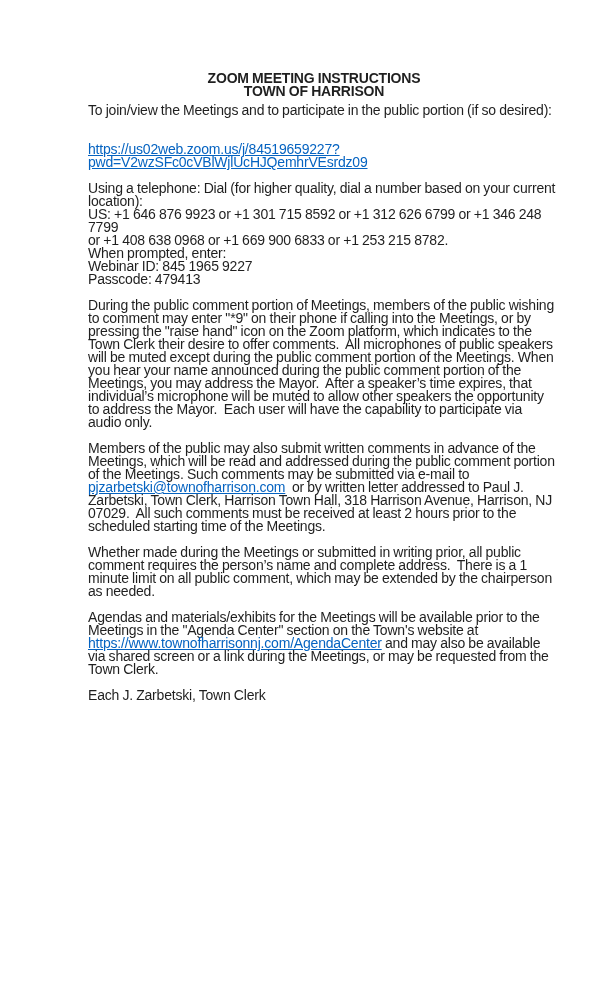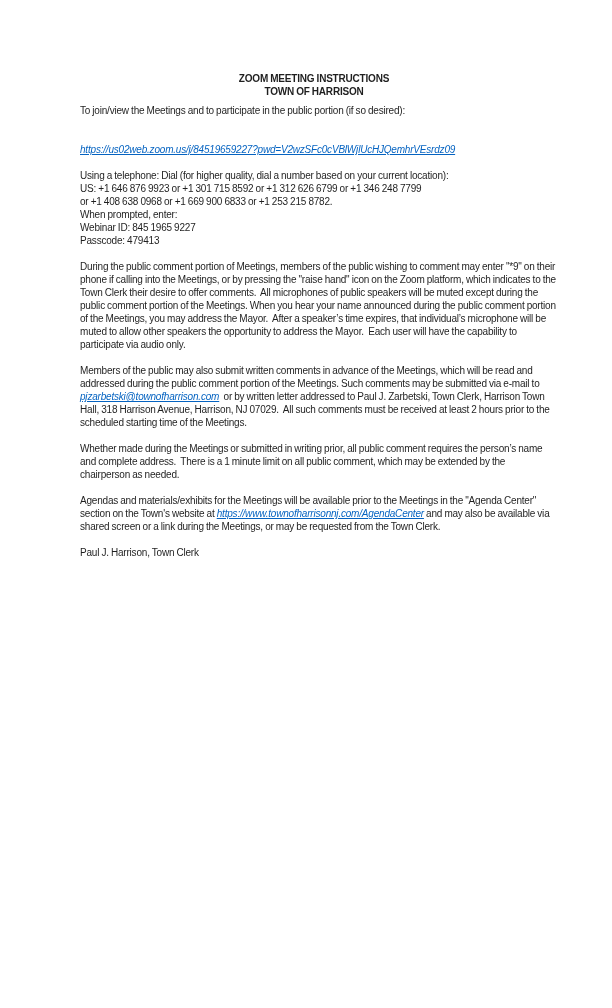--- a/index.html
+++ b/index.html
@@ -10,56 +10,55 @@
     background: #ffffff;
     overflow: hidden;
     font-family: "Liberation Sans", sans-serif;
     color: #1f1f1f;
   }
   .doc {
     position: absolute;
     top: 72px;
     left: 72px;
     width: 484px;
-    font-size: 10px;
+    font-size: 14px;
     line-height: 13px;
     letter-spacing: -0.2px;
     word-spacing: -0.4px;
   }
   .title-block {
     text-align: center;
     font-weight: bold;
     margin-bottom: 6px;
   }
   .title-line { display: block; }
   .paragraph {
-    margin: 0 0 13px 8px;
+    margin: 0 0 13px 16px;
     white-space: pre-wrap;
   }
   .paragraph:last-child { margin-bottom: 0; }
   a.doc-link {
     color: #0563c1;
     text-decoration: underline;
     cursor: pointer;
-    font-style: italic;
   }
 </style>
 </head>
 <body>
 
 <div class="page">
   <div class="doc">
     <div class="title-block">
       <span class="title-line">ZOOM MEETING INSTRUCTIONS</span>
       <span class="title-line">TOWN OF HARRISON</span>
     </div>
     <div id="paragraphs-container">
         <div class="paragraph"><span>To join/view the Meetings and to participate in the public portion (if so desired):</span></div>
         <div class="paragraph"><br><a class="doc-link" href="#">https://us02web.zoom.us/j/84519659227?pwd=V2wzSFc0cVBlWjlUcHJQemhrVEsrdz09</a></div>
         <div class="paragraph"><span>Using a telephone: Dial (for higher quality, dial a number based on your current location):</span><br><span>US: +1 646 876 9923 or +1 301 715 8592 or +1 312 626 6799 or +1 346 248 7799</span><br><span>or +1 408 638 0968 or +1 669 900 6833 or +1 253 215 8782.</span><br><span>When prompted, enter:</span><br><span>Webinar ID: 845 1965 9227</span><br><span>Passcode: 479413</span></div>
         <div class="paragraph"><span>During the public comment portion of Meetings, members of the public wishing to comment may enter "*9" on their phone if calling into the Meetings, or by pressing the "raise hand" icon on the Zoom platform, which indicates to the Town Clerk their desire to offer comments.  All microphones of public speakers will be muted except during the public comment portion of the Meetings. When you hear your name announced during the public comment portion of the Meetings, you may address the Mayor.  After a speaker’s time expires, that individual’s microphone will be muted to allow other speakers the opportunity to address the Mayor.  Each user will have the capability to participate via audio only.</span></div>
         <div class="paragraph"><span>Members of the public may also submit written comments in advance of the Meetings, which will be read and addressed during the public comment portion of the Meetings. Such comments may be submitted via e-mail to </span><a class="doc-link" href="#">pjzarbetski@townofharrison.com</a><span>  or by written letter addressed to Paul J. Zarbetski, Town Clerk, Harrison Town Hall, 318 Harrison Avenue, Harrison, NJ 07029.  All such comments must be received at least 2 hours prior to the scheduled starting time of the Meetings.</span></div>
         <div class="paragraph"><span>Whether made during the Meetings or submitted in writing prior, all public comment requires the person’s name and complete address.  There is a 1 minute limit on all public comment, which may be extended by the chairperson as needed.</span></div>
         <div class="paragraph"><span>Agendas and materials/exhibits for the Meetings will be available prior to the Meetings in the "Agenda Center" section on the Town's website at </span><a class="doc-link" href="#">https://www.townofharrisonnj.com/AgendaCenter</a><span> and may also be available via shared screen or a link during the Meetings, or may be requested from the Town Clerk.</span></div>
-        <div class="paragraph"><span>Paul J. Harrison, Town Clerk</span></div>
+        <div class="paragraph"><span>Each J. Zarbetski, Town Clerk</span></div>
       </div>
   </div>
 </div>
 
 </body></html>

